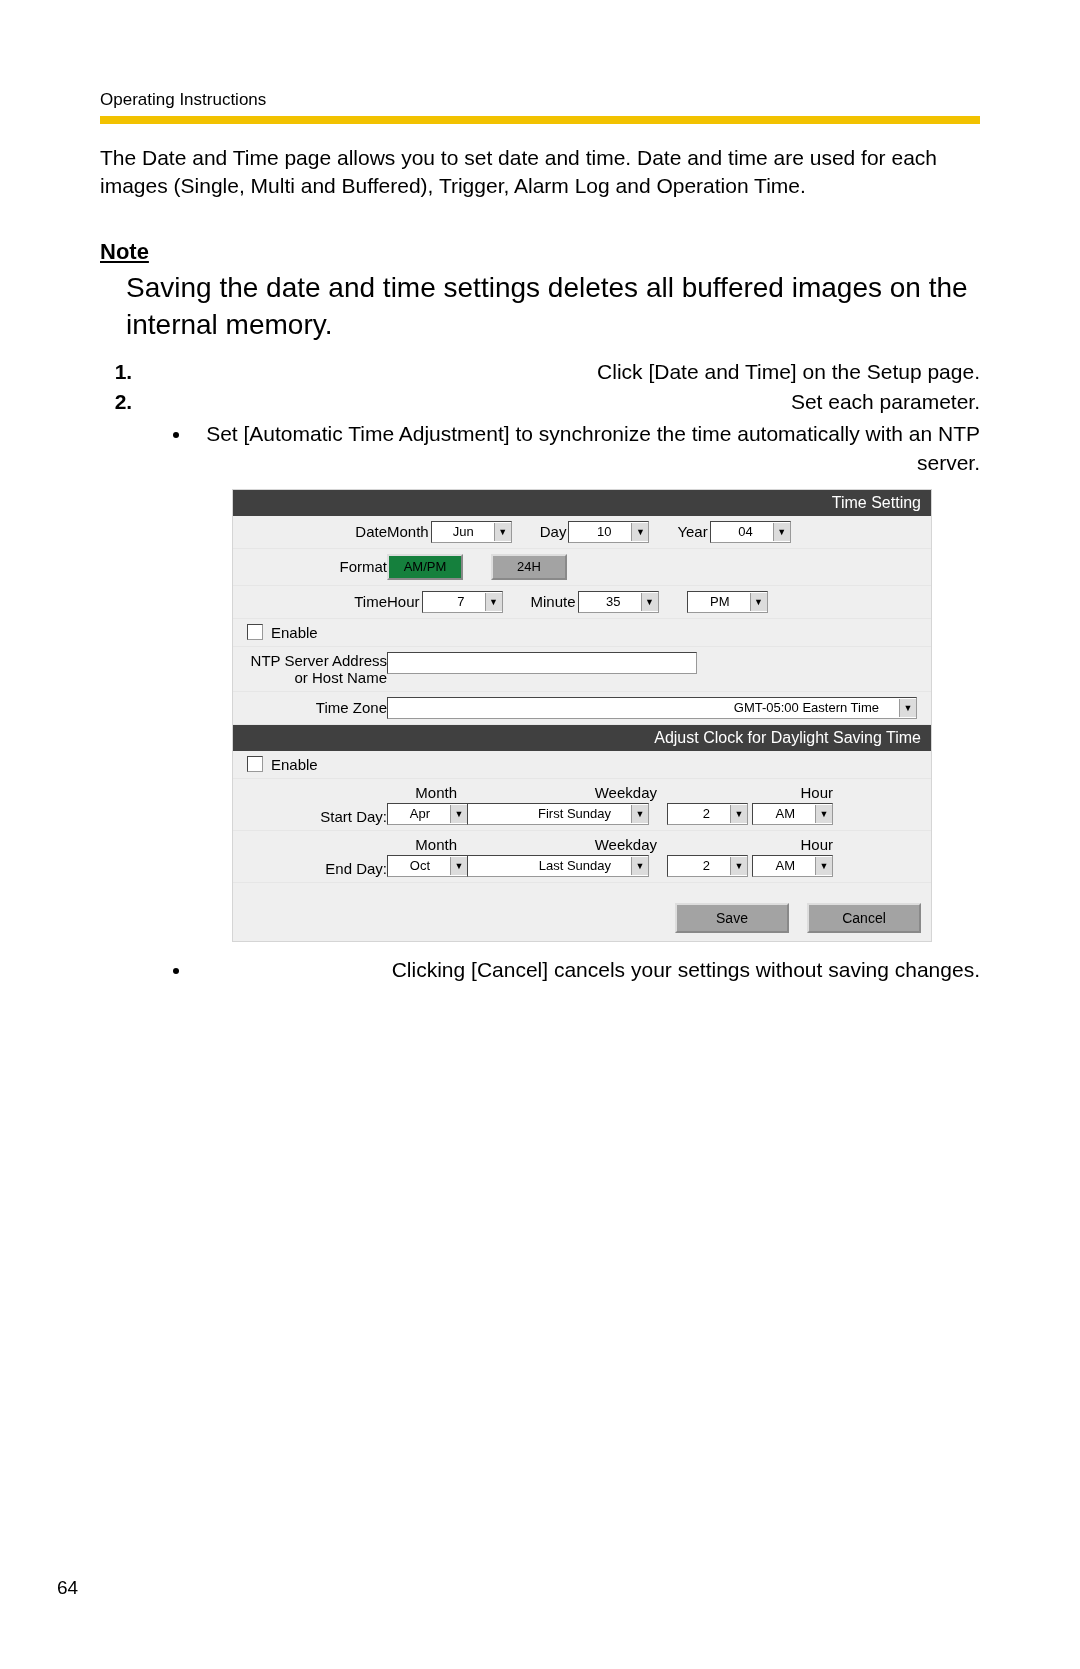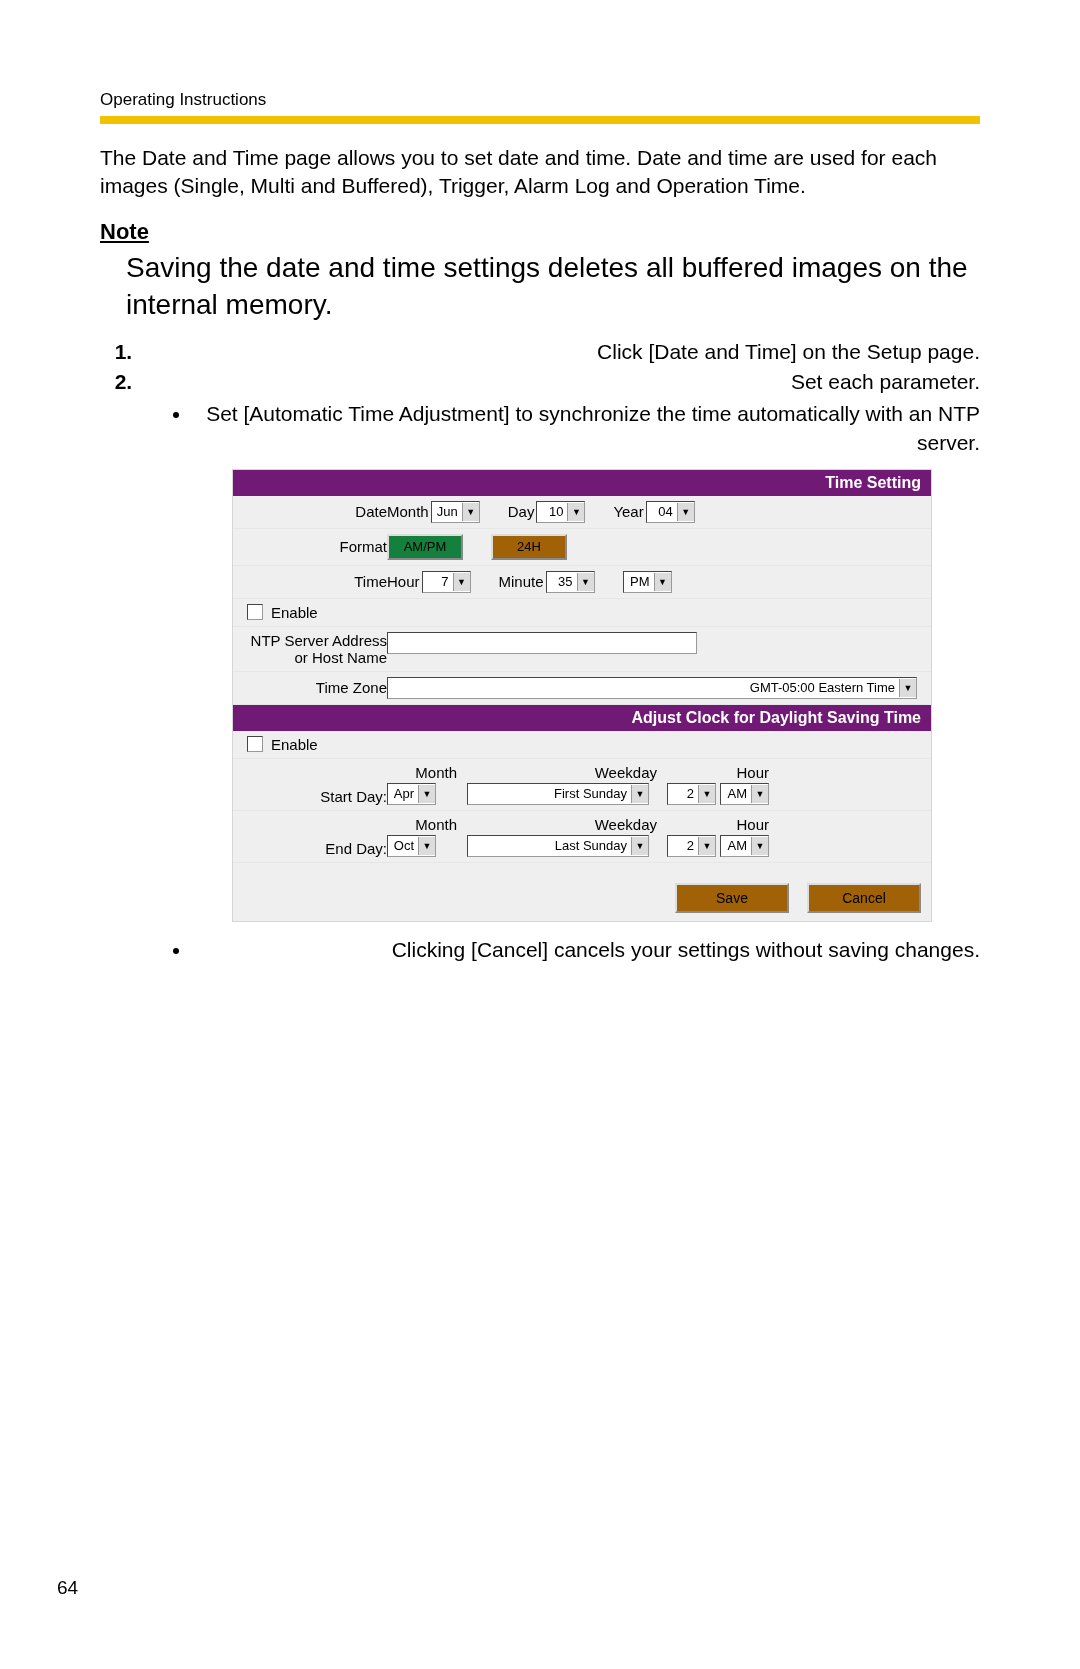--- a/index.html
+++ b/index.html
@@ -31,21 +31,21 @@
     margin-bottom: 10px;
   }
   .section-number {
     display: inline-block;
     width: 70px;
   }
   .intro {
     font-size: 21px;
     line-height: 1.35;
     margin-left: 0px;
-    margin-bottom: 18px;
+    margin-bottom: 38px;
   }
   .note-heading {
     font-size: 22px;
     font-weight: bold;
     text-decoration: underline;
     margin-bottom: 4px;
   }
   .note-body {
     font-size: 28px;
     margin-left: 26px;
@@ -79,23 +79,23 @@
     width: 700px;
     margin: 8px 0 14px 84px;
     font-family: "Verdana", Arial, sans-serif;
     font-size: 15px;
     background: #efefef;
     border: 1px solid #d5d5d5;
     box-sizing: border-box;
     padding: 0 0 0 0;
   }
   .ui-block-header {
-    background: #701a75;
+    background: #404040;
     color: #fff;
-    font-weight: bold;
+    font-weight: normal;
     font-size: 16px;
     padding: 4px 10px;
   }
   .ui-row {
     display: flex;
     align-items: center;
     padding: 5px 14px;
     border-bottom: 1px solid #e6e6e6;
     font-family: Arial, Helvetica, sans-serif;
   }
@@ -120,21 +120,21 @@
   }
   .sel-box {
     display: inline-flex;
     align-items: center;
     background: #fff;
     border: 1px inset #999;
     font-size: 13px;
     height: 20px;
   }
   .sel-box .val {
-    padding: 0 4px;
+    padding: 0 20px;
     min-width: 22px;
   }
   .sel-box .arrow {
     width: 16px;
     height: 18px;
     background: #dcdcdc;
     border-left: 1px solid #999;
     display: flex;
     align-items: center;
     justify-content: center;
@@ -148,21 +148,21 @@
     height: 20px;
     padding: 0 4px;
     display: inline-flex;
     align-items: center;
   }
   .btn3d {
     display: inline-flex;
     align-items: center;
     justify-content: center;
     border: 2px outset #ddd;
-    background: #a16207;
+    background: #a3a3a3;
     font-size: 13px;
     height: 22px;
     padding: 0 10px;
     min-width: 52px;
   }
   .btn3d.green {
     background: #15803d;
     color: #000;
     font-weight: normal;
   }

